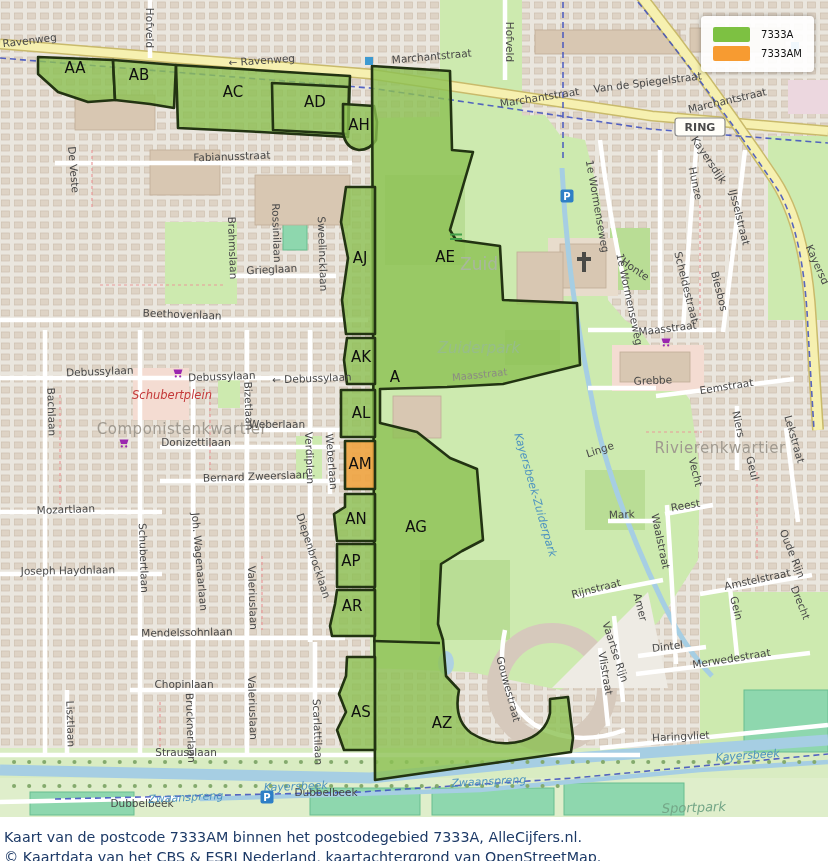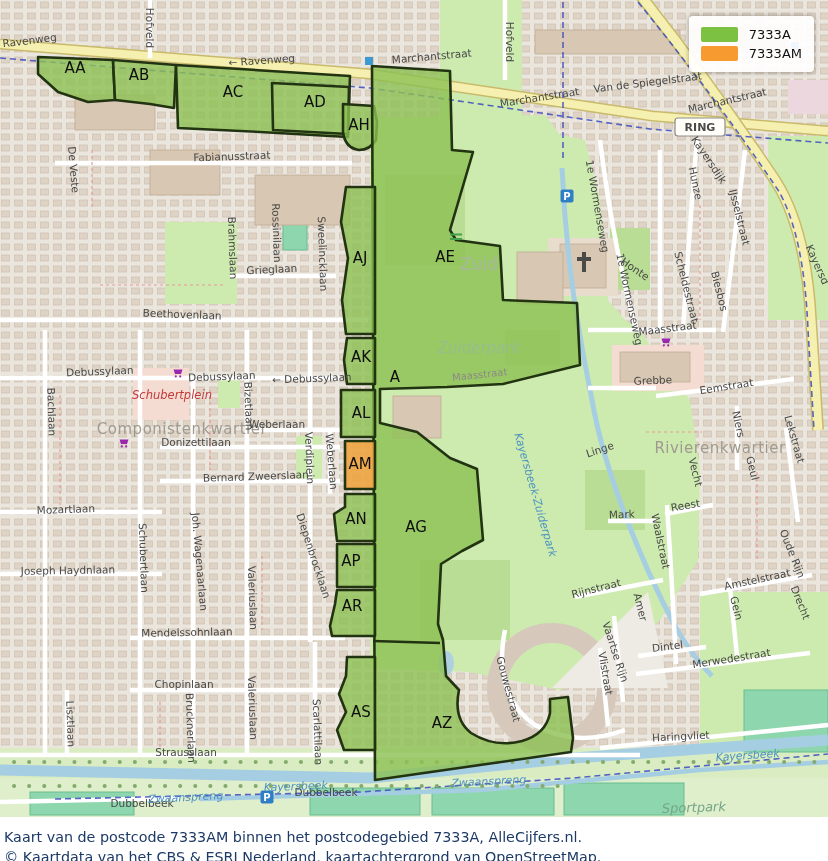--- a/index.html
+++ b/index.html
@@ -15,21 +15,21 @@
   .zuid{font-size:17px;fill:#a9b79e;}
   .zpark{font-size:15px;fill:#97bd8a;font-style:italic;}
   .parkit{font-size:13px;fill:#74a687;font-style:italic;}
   .faint{font-size:10px;fill:#8b8b83;}
   .badge-t{font-size:11px;fill:#4a4a4a;font-weight:bold;}
   .picon-t{font-size:10px;fill:#fff;font-weight:bold;}
   .legend{position:absolute;top:16px;right:14px;background:rgba(255,255,255,.92);
           border-radius:4px;box-shadow:0 0 5px rgba(0,0,0,.35);padding:7px 12px;z-index:5;}
   .legend-row{display:flex;align-items:center;gap:11px;margin:4px 0;}
   .legend-swatch{width:37px;height:15px;border-radius:2px;}
-  .legend-label{font-size:13px;color:#111;}
+  .legend-label{font-size:10px;color:#111;}
   .caption{position:absolute;left:0;right:0;bottom:0;height:36px;background:#fff;
            color:#1d3a67;font-size:14.3px;line-height:20px;padding:2px 0 0 4px;box-sizing:border-box;}
 </style>
 </head>
 <body>
 
 <div class="stage">
 
   <svg class="map" width="828" height="817" viewBox="0 0 828 817">
     <defs>

